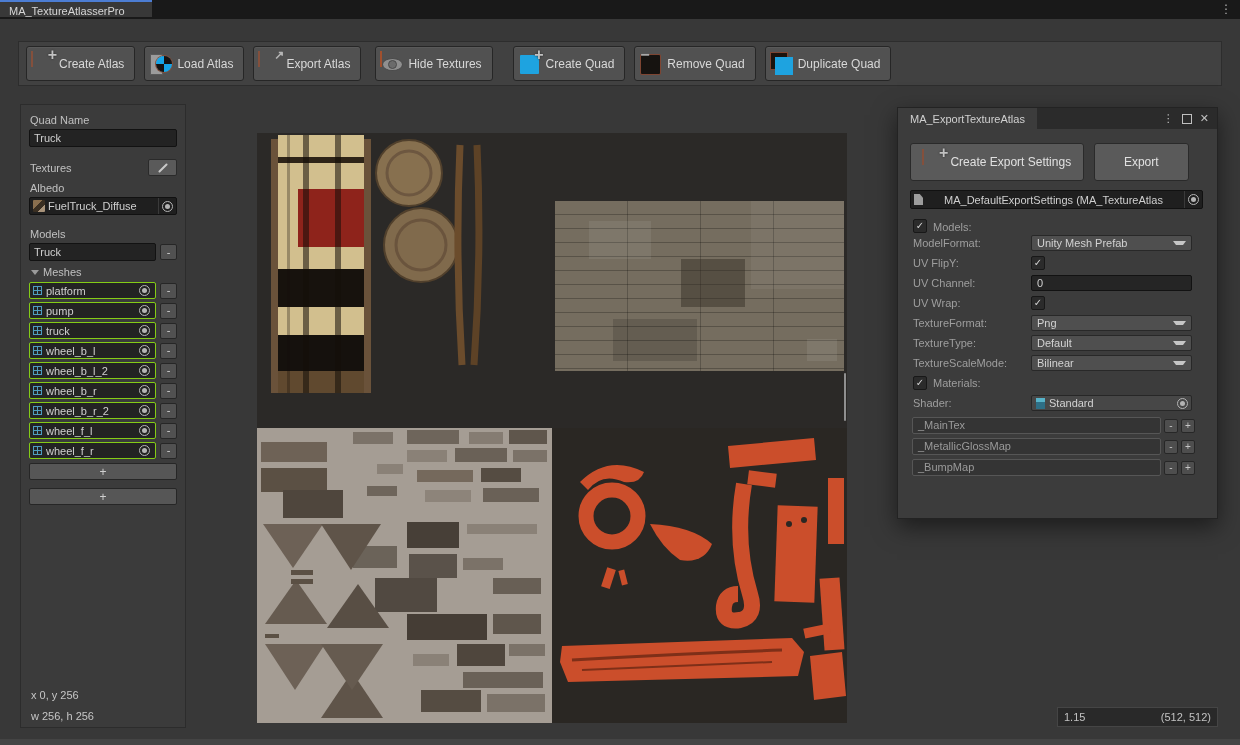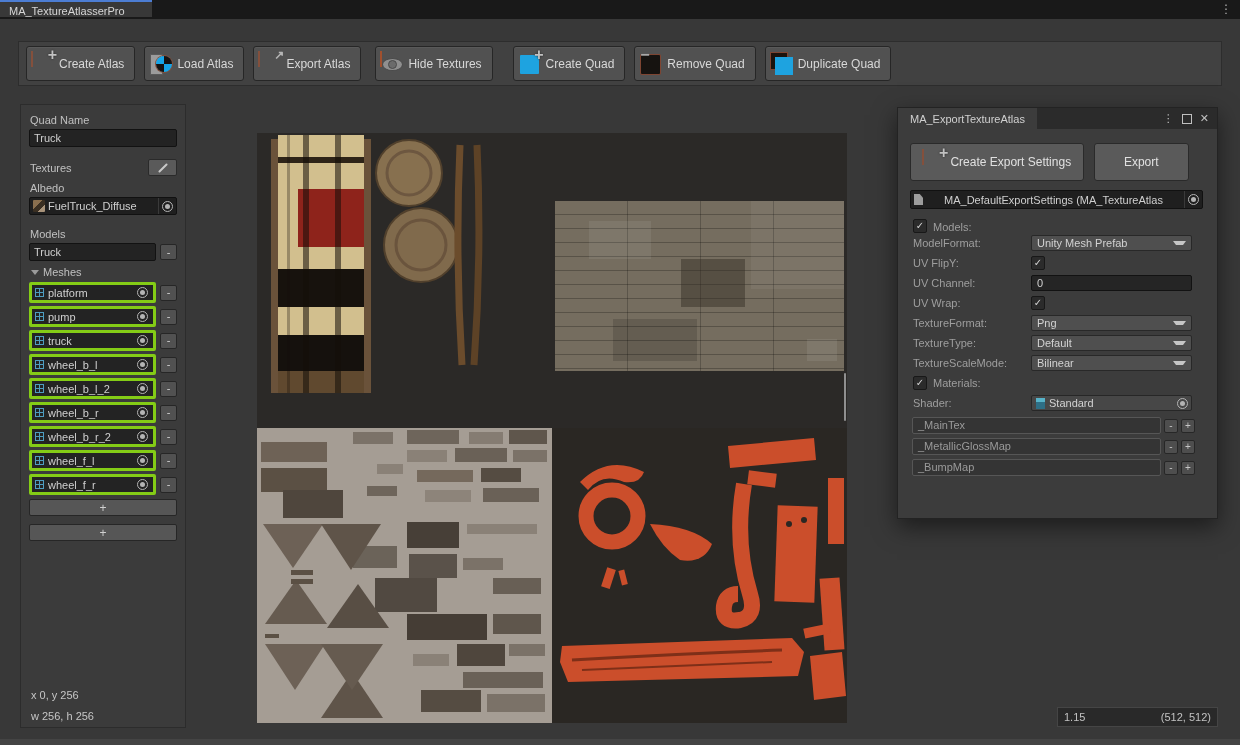--- a/index.html
+++ b/index.html
@@ -57,21 +57,21 @@
   .obj-field .txt{flex:1;color:#cfcfcf;overflow:hidden;white-space:nowrap;}
   .thumb{width:12px;height:12px;flex:0 0 12px;background:linear-gradient(135deg,#8a6f4e 0 40%,#3a2f22 40% 70%,#a8937a 70%);border-radius:1px;}
   .picker{width:9px;height:9px;border:1px solid #b4b4b4;border-radius:50%;position:relative;flex:0 0 9px;margin:0 3px;}
   .picker::after{content:"";position:absolute;inset:2px;background:#b4b4b4;border-radius:50%;}
   .pick-cell{border-left:1px solid #3a3a3a;height:100%;display:flex;align-items:center;}
   .mini-btn{min-width:17px;height:16px;background:#515151;border:1px solid #262626;border-radius:2px;
       color:#cfcfcf;display:flex;align-items:center;justify-content:center;font-size:11px;line-height:1;flex:0 0 17px;box-sizing:border-box;}
   .foldout{display:flex;align-items:center;gap:4px;margin:5px 0 4px 2px;color:#c0c0c0;}
   .tri-down{width:0;height:0;border-left:4px solid transparent;border-right:4px solid transparent;border-top:5px solid #9a9a9a;}
   .mesh-row{display:flex;align-items:center;gap:4px;margin-bottom:3px;}
-  .mesh-field{flex:1;display:flex;align-items:center;gap:4px;background:#232323;border:3px solid #84cc16;
+  .mesh-field{flex:1;display:flex;align-items:center;gap:4px;background:#232323;border:1px solid #84cc16;
       border-radius:2px;height:15px;padding:0 2px 0 3px;overflow:hidden;}
   .mesh-field .mname{flex:1;color:#cfcfcf;overflow:hidden;white-space:nowrap;}
   .grid-icon{width:9px;height:9px;flex:0 0 9px;border:1px solid #4e9dc0;box-sizing:border-box;
       background:linear-gradient(#4e9dc0,#4e9dc0) center/100% 1px no-repeat,
                  linear-gradient(#4e9dc0,#4e9dc0) center/1px 100% no-repeat;}
   .wide-plus{height:15px;background:#565656;border:1px solid #262626;border-radius:2px;color:#d0d0d0;
       display:flex;align-items:center;justify-content:center;margin-top:4px;font-size:12px;line-height:1;}
   .sel-info{position:absolute;left:10px;bottom:0;color:#c6c6c6;line-height:21px;}
   
   .atlas{position:absolute;left:257px;top:133px;width:590px;height:590px;}

